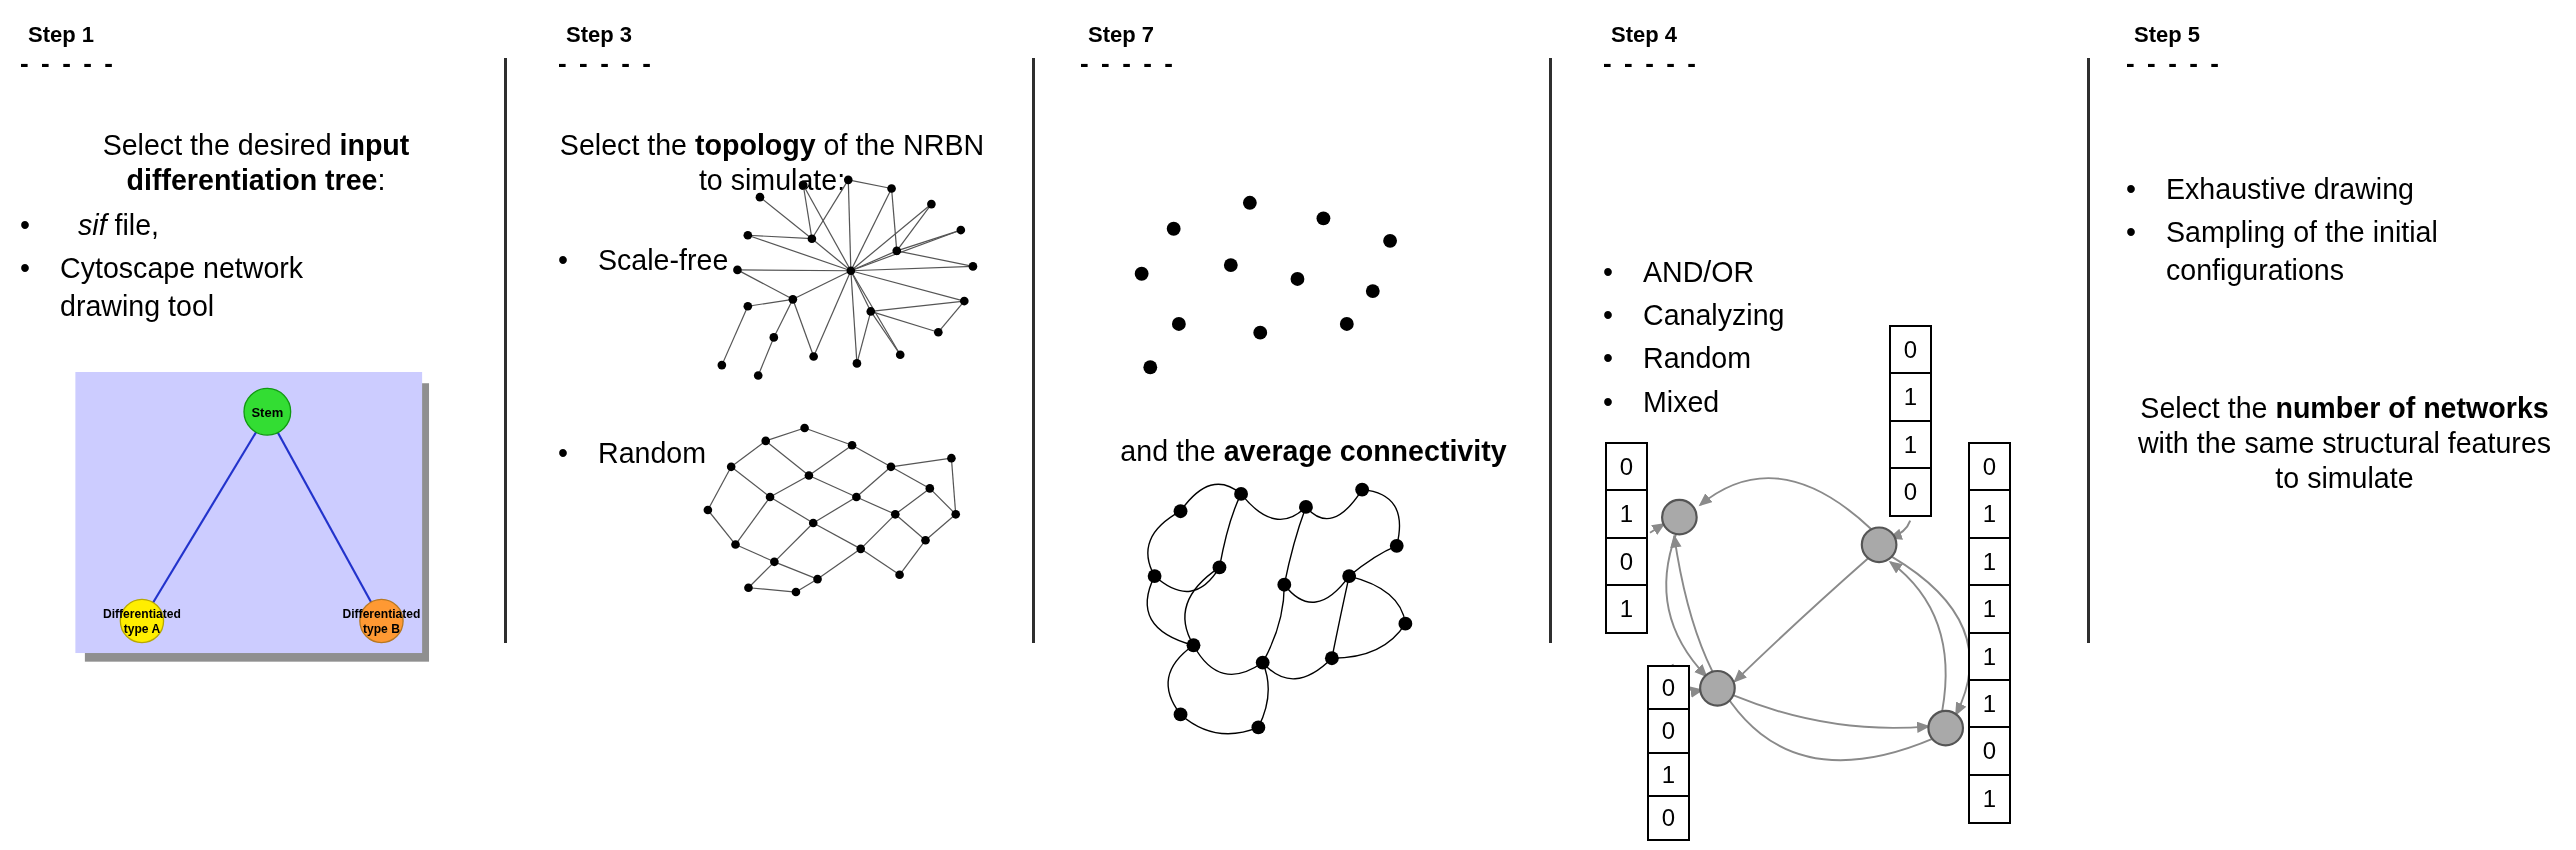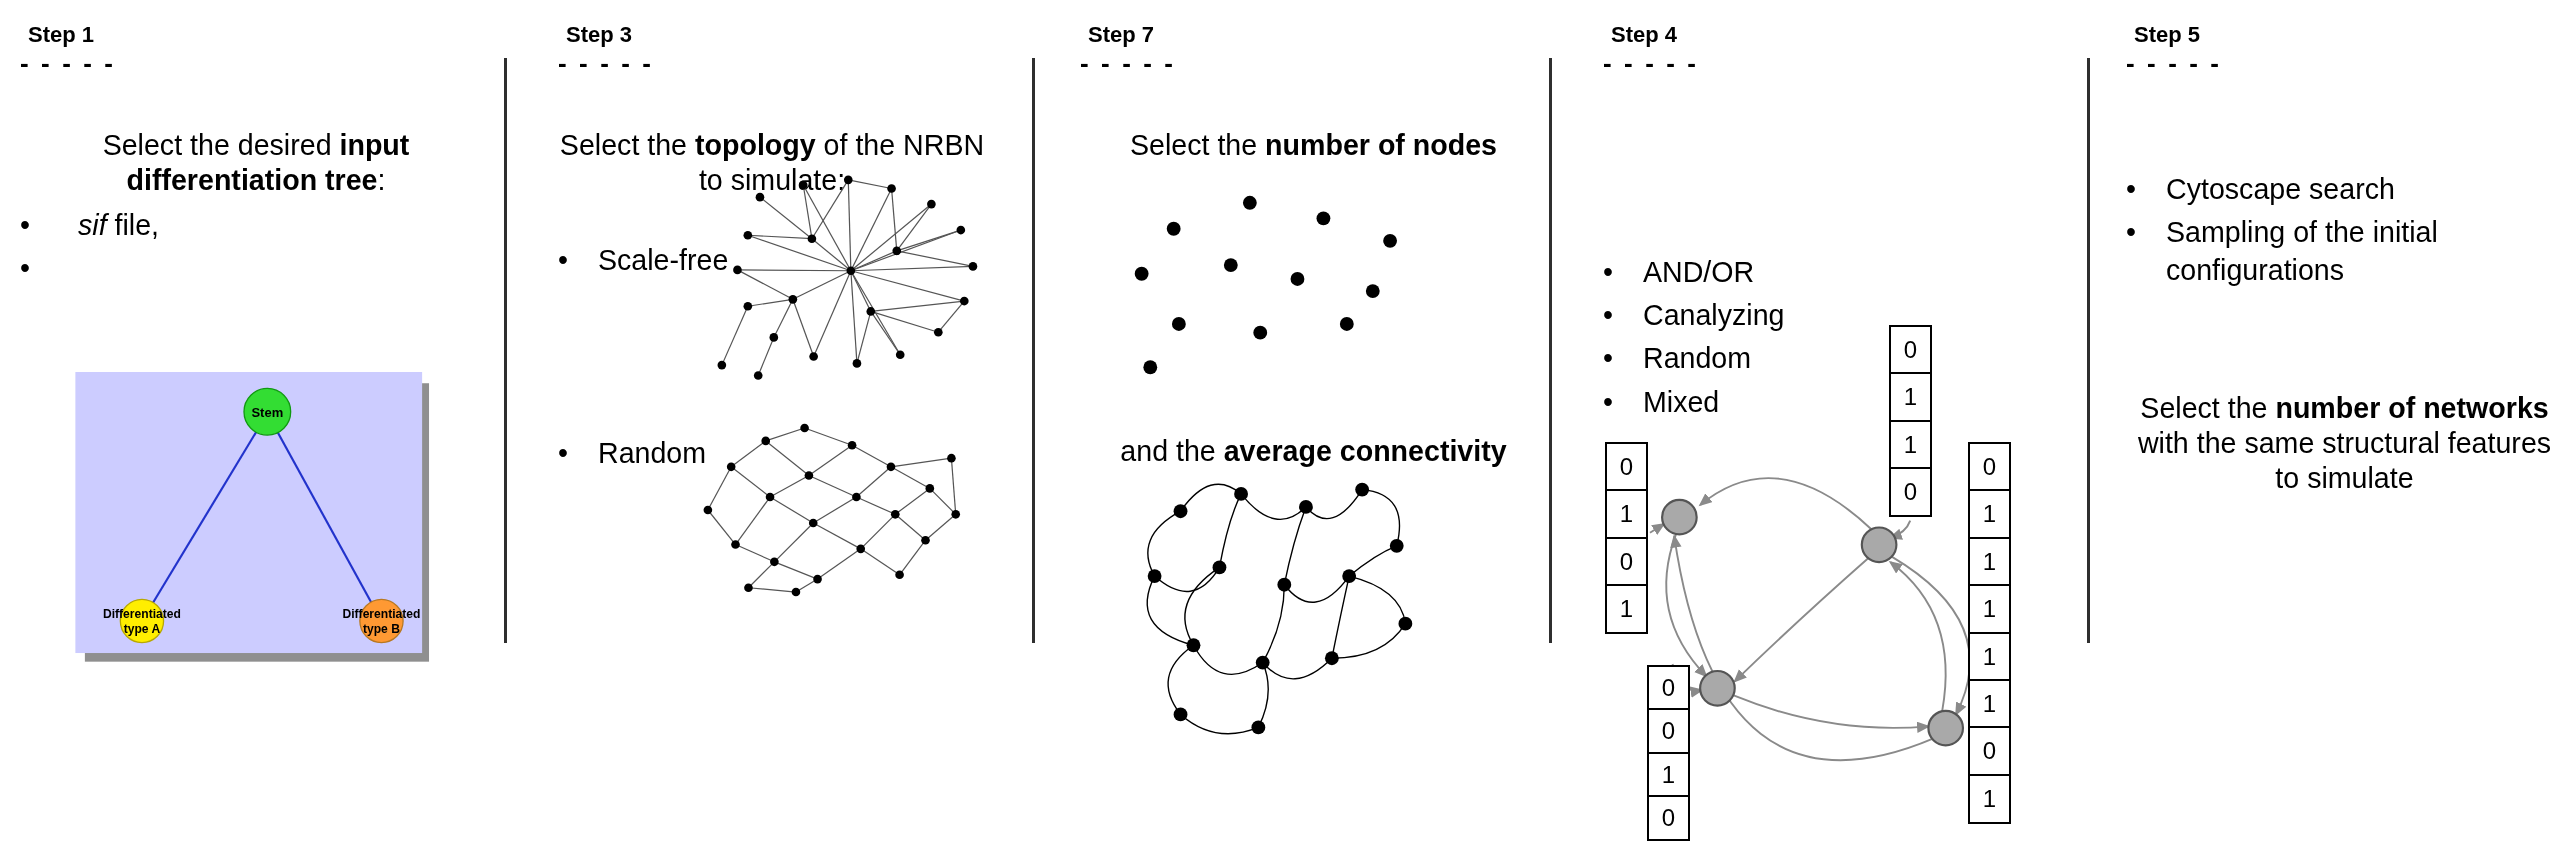--- a/index.html
+++ b/index.html
@@ -43,20 +43,21 @@
 
   <p class="body" style="left:20px;top:128px;width:472px"><span>Select the desired </span><b>input differentiation tree</b><span>:</span></p>
 
   <div class="bullets" style="left:20px;top:206px;width:346px">
     <div class="bi">
       <span class="bullet-char">•</span>
       <span><i>sif</i><span> file,</span></span>
     </div>
     <div class="bi">
       <span class="bullet-char">•</span>
+      <span>Cytoscape network drawing tool</span>
     </div>
   </div>
 
   <svg class="abs" style="left:75px;top:372px" width="357" height="294" viewBox="0 0 412 340">
     <rect x="11" y="13" width="398" height="322" fill="#8f8f8f"></rect>
     <rect x="0" y="0" width="401" height="325" fill="#ccccff"></rect>
     <line x1="222" y1="48" x2="77" y2="288" stroke-width="2.5" stroke="#2233cc"></line>
     <line x1="222" y1="48" x2="354" y2="288" stroke-width="2.5" stroke="#2233cc"></line>
     <circle cx="222" cy="46" r="27" stroke="#119911" stroke-width="1.5" fill="#33dd33"></circle>
     <circle cx="77" cy="288" r="25" stroke="#b8a800" stroke-width="1.5" fill="#ffee00"></circle>
@@ -208,21 +209,20 @@
       <circle class="net-node" cx="300" cy="50" r="5"></circle>
         <circle class="net-node" cx="305" cy="115" r="5"></circle>
       <circle class="net-node" cx="120" cy="205" r="5"></circle>
         <circle class="net-node" cx="65" cy="200" r="5"></circle>
     </g>
   </svg>
 
   <h2 class="step-title" style="left:1080px">Step 7</h2>
   <div class="dashes" style="left:1080px">- - - - -</div>
 
-  <p class="body" style="left:1080px;top:128px;width:467px;white-space:nowrap"><span>Select the </span><b>number of nodes</b></p>
 
   <svg class="abs" style="left:1120px;top:187px" width="290" height="222" viewBox="0 0 335 256">
     <g>
       <circle class="net-node" cx="150" cy="18" r="8"></circle>
         <circle class="net-node" cx="62" cy="48" r="8"></circle>
       <circle class="net-node" cx="235" cy="36" r="8"></circle>
         <circle class="net-node" cx="312" cy="62" r="8"></circle>
       <circle class="net-node" cx="25" cy="100" r="8"></circle>
         <circle class="net-node" cx="128" cy="90" r="8"></circle>
       <circle class="net-node" cx="205" cy="106" r="8"></circle>
@@ -360,21 +360,21 @@
     <div class="tcell tcell-sm">0</div>
   </div>
 
   <h2 class="step-title" style="left:2126px">Step 5</h2>
   <div class="dashes" style="left:2126px">- - - - -</div>
 
 
   <div class="bullets" style="left:2126px;top:170px;width:372px">
     <div class="bi">
       <span class="bullet-char">•</span>
-      <span>Cytoscape search</span>
+      <span>Exhaustive drawing</span>
     </div>
     <div class="bi">
       <span class="bullet-char">•</span>
       <span>Sampling of the initial configurations</span>
     </div>
   </div>
 
   <p class="body" style="left:2126px;top:391px;width:437px"><span>Select the </span><b>number of networks</b><span> with the same structural features to simulate</span></p>
 
 </div>

